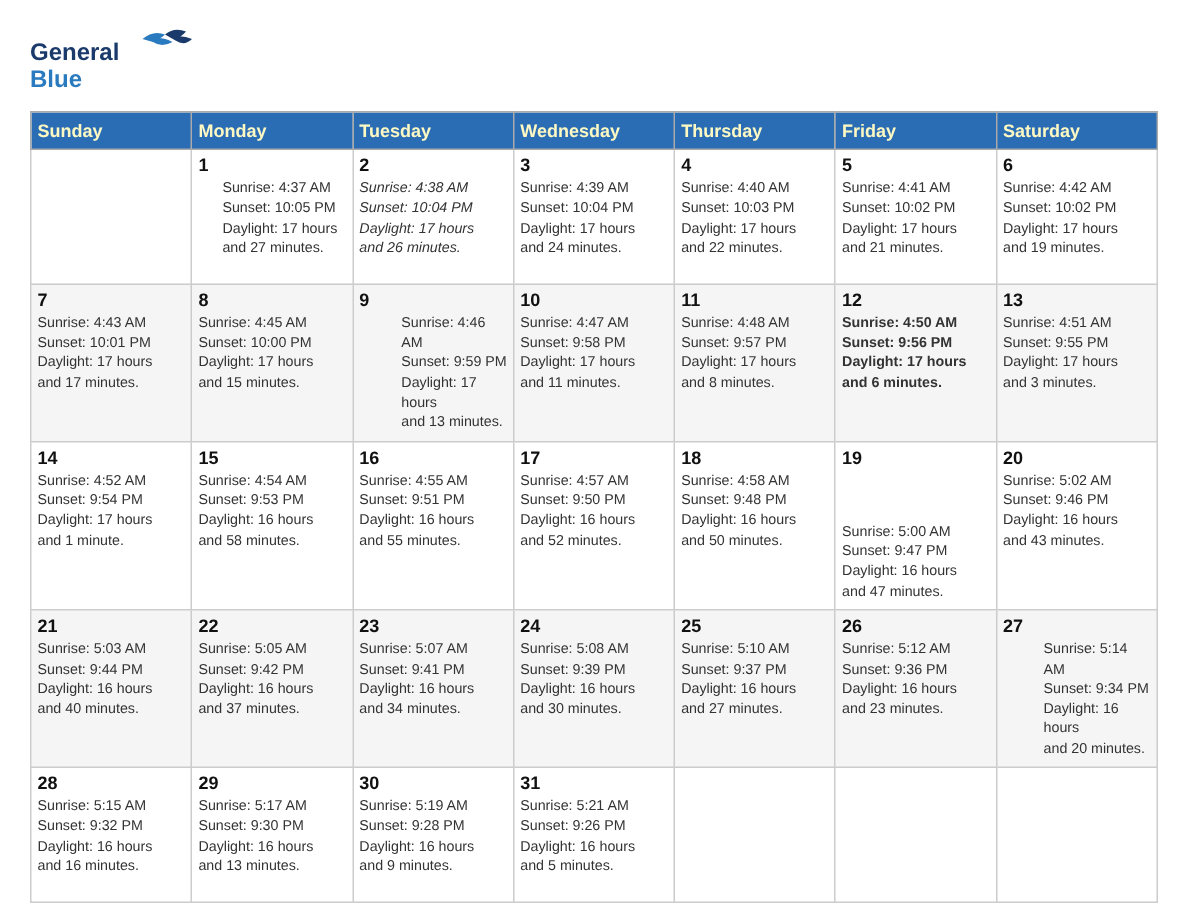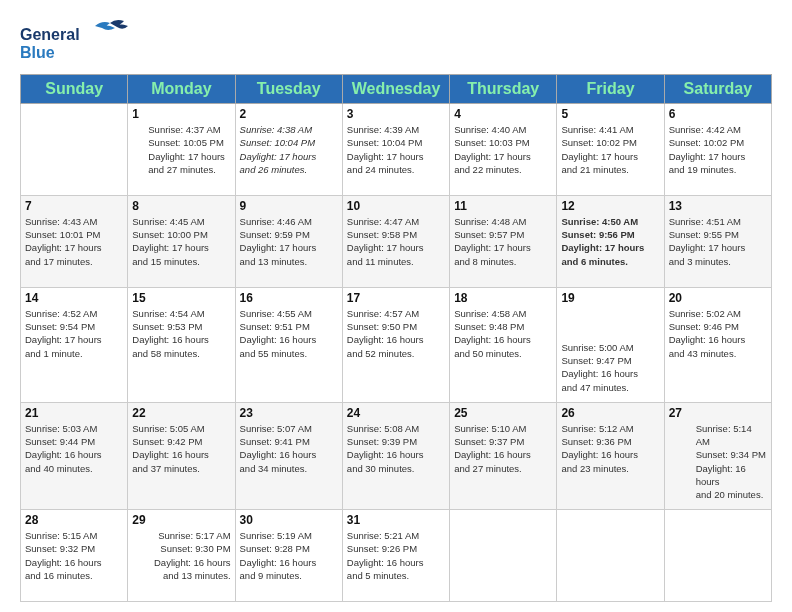--- a/index.html
+++ b/index.html
@@ -42,26 +42,26 @@
       color: #333;
       margin-top: 2px;
     }
     .calendar {
       width: 100%;
       border-collapse: collapse;
       flex: 1;
     }
     .calendar th {
       background: #2a6db5;
-      color: #86efac;
-      font-size: 16px;
+      color: #fef9c3;
+      font-size: 12px;
       font-weight: bold;
       padding: 5px 4px;
       border: 1px solid #aaa;
-      text-align: center;
+      text-align: left;
     }
     .calendar td {
       border: 1px solid #ccc;
       vertical-align: top;
       padding: 3px 4px;
       width: calc(100%/7);
       font-size: 10px;
       color: #333;
       background: #fff;
       height: 88px;
@@ -174,21 +174,21 @@
           </td>
           <td>
             <span class="day-num">8</span>
             <div class="day-info" style="white-space: pre-line;">Sunrise: 4:45 AM
 Sunset: 10:00 PM
 Daylight: 17 hours
 and 15 minutes.</div>
           </td>
           <td>
             <span class="day-num">9</span>
-            <div class="day-info" style="white-space: pre-line;">Sunrise: 4:46 AM
+            <div class="day-info" style="white-space: pre-line; margin-left: 28px;">Sunrise: 4:46 AM
 Sunset: 9:59 PM
 Daylight: 17 hours
 and 13 minutes.</div>
           </td>
           <td>
             <span class="day-num">10</span>
             <div class="day-info" style="white-space: pre-line;">Sunrise: 4:47 AM
 Sunset: 9:58 PM
 Daylight: 17 hours
 and 11 minutes.</div>
@@ -320,21 +320,21 @@
         <tr>
           <td>
             <span class="day-num">28</span>
             <div class="day-info" style="white-space: pre-line;">Sunrise: 5:15 AM
 Sunset: 9:32 PM
 Daylight: 16 hours
 and 16 minutes.</div>
           </td>
           <td>
             <span class="day-num">29</span>
-            <div class="day-info" style="white-space: pre-line; text-align: right;">Sunrise: 5:17 AM
+            <div class="day-info" style="white-space: pre-line;">Sunrise: 5:17 AM
 Sunset: 9:30 PM
 Daylight: 16 hours
 and 13 minutes.</div>
           </td>
           <td>
             <span class="day-num">30</span>
             <div class="day-info" style="white-space: pre-line;">Sunrise: 5:19 AM
 Sunset: 9:28 PM
 Daylight: 16 hours
 and 9 minutes.</div>

